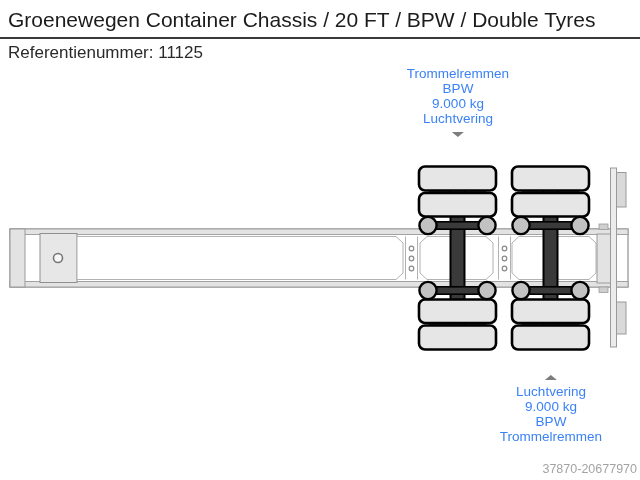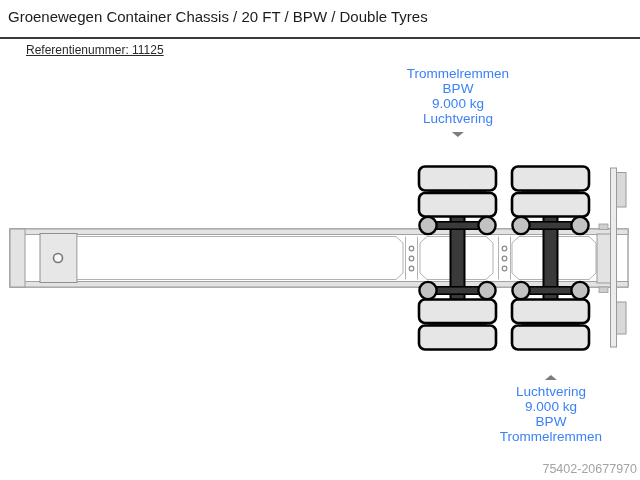--- a/index.html
+++ b/index.html
@@ -5,29 +5,29 @@
   html,body{margin:0;padding:0;background:#ffffff;}
   #page{
     position:relative;
     width:640px;height:480px;
     background:#ffffff;
     font-family:"Liberation Sans", sans-serif;
     overflow:hidden;
   }
   .title{
     position:absolute;left:8px;top:8px;
-    font-size:15px;color:#1c1c1c;white-space:nowrap;
+    font-size:21px;color:#1c1c1c;white-space:nowrap;
   }
   .divider{
     position:absolute;left:0;top:37px;width:640px;height:2px;
     background:#3a3a3a;
   }
   .refnum{
-    position:absolute;left:26px;top:43px;
-    font-size:12px;color:#2a2a2a;text-decoration:underline;
+    position:absolute;left:8px;top:43px;
+    font-size:17px;color:#2a2a2a;
   }
   .diagram-svg{position:absolute;left:0;top:0;}
   .annotation{
     position:absolute;
     transform:translateX(-50%);
     text-align:center;
     font-size:13.5px;line-height:15px;color:#3b82f6;
     white-space:nowrap;
   }
   .annotation-top{left:458px;top:66px;}
@@ -140,15 +140,15 @@
   </div>
 
   <div class="annotation annotation-bottom">
     <div class="arrow-up"></div>
     <div>Luchtvering</div>
     <div>9.000 kg</div>
     <div>BPW</div>
     <div>Trommelremmen</div>
   </div>
 
-  <div class="footer-id">75402-20677970</div>
+  <div class="footer-id">37870-20677970</div>
 
 </div>
 
 </body></html>

